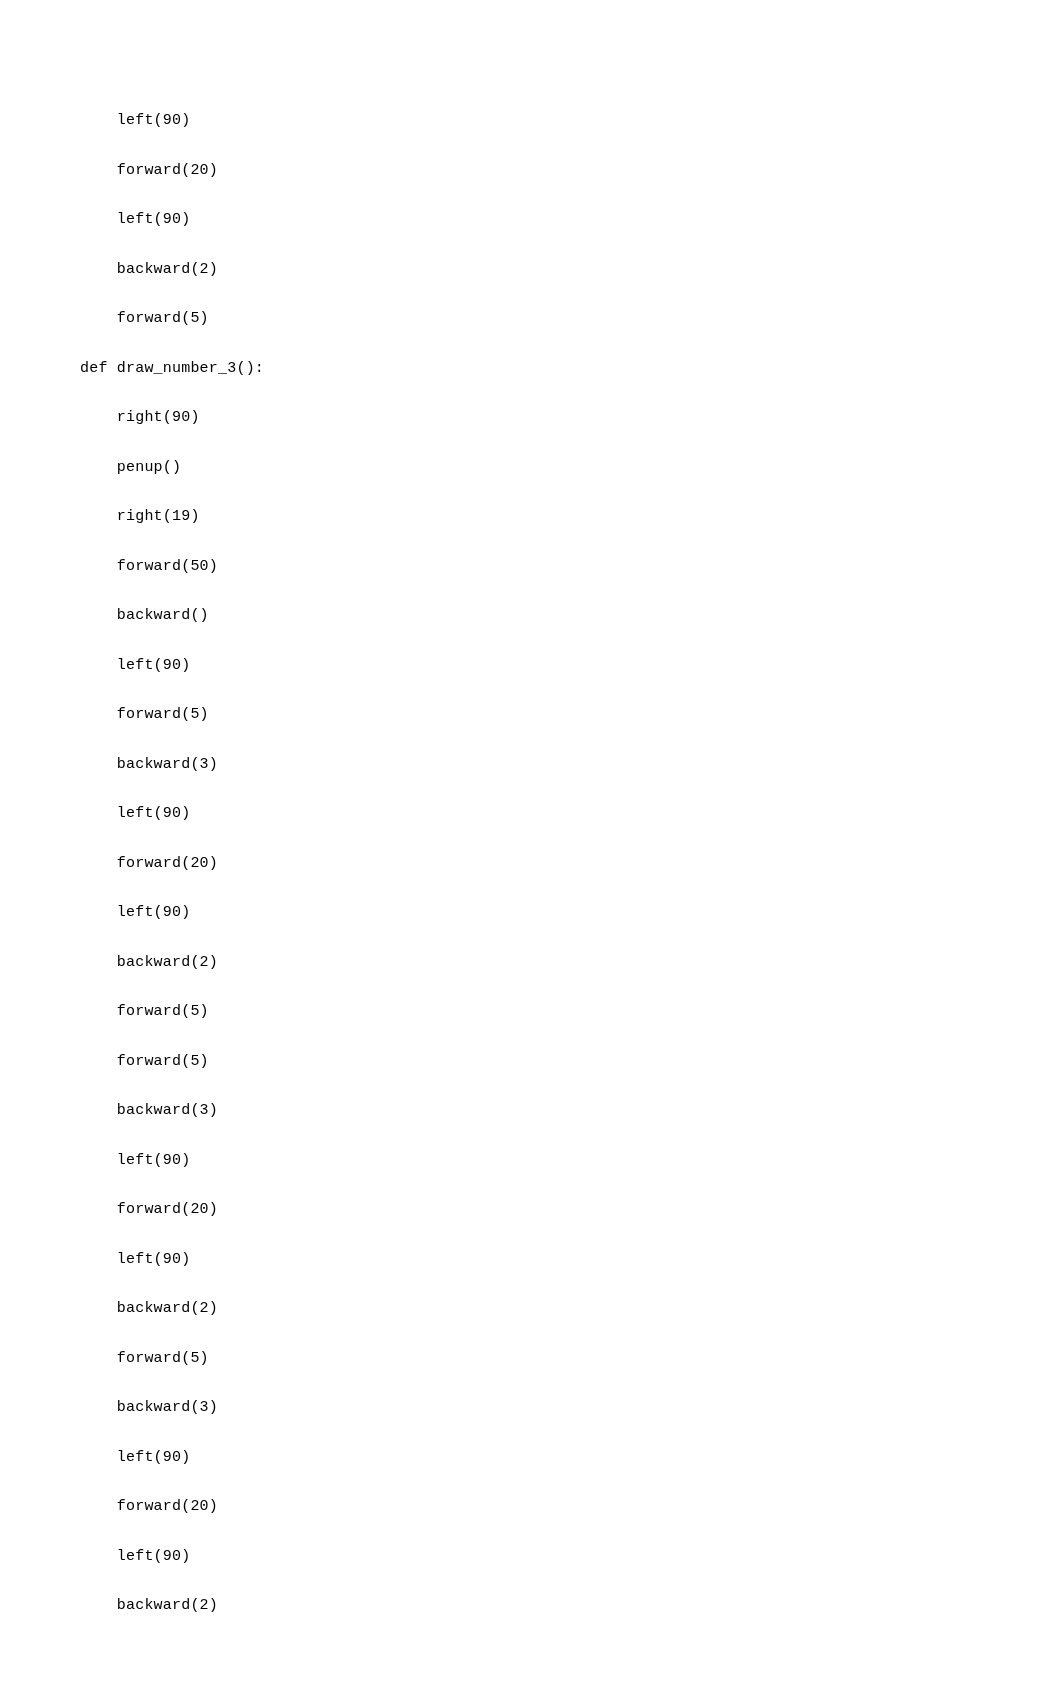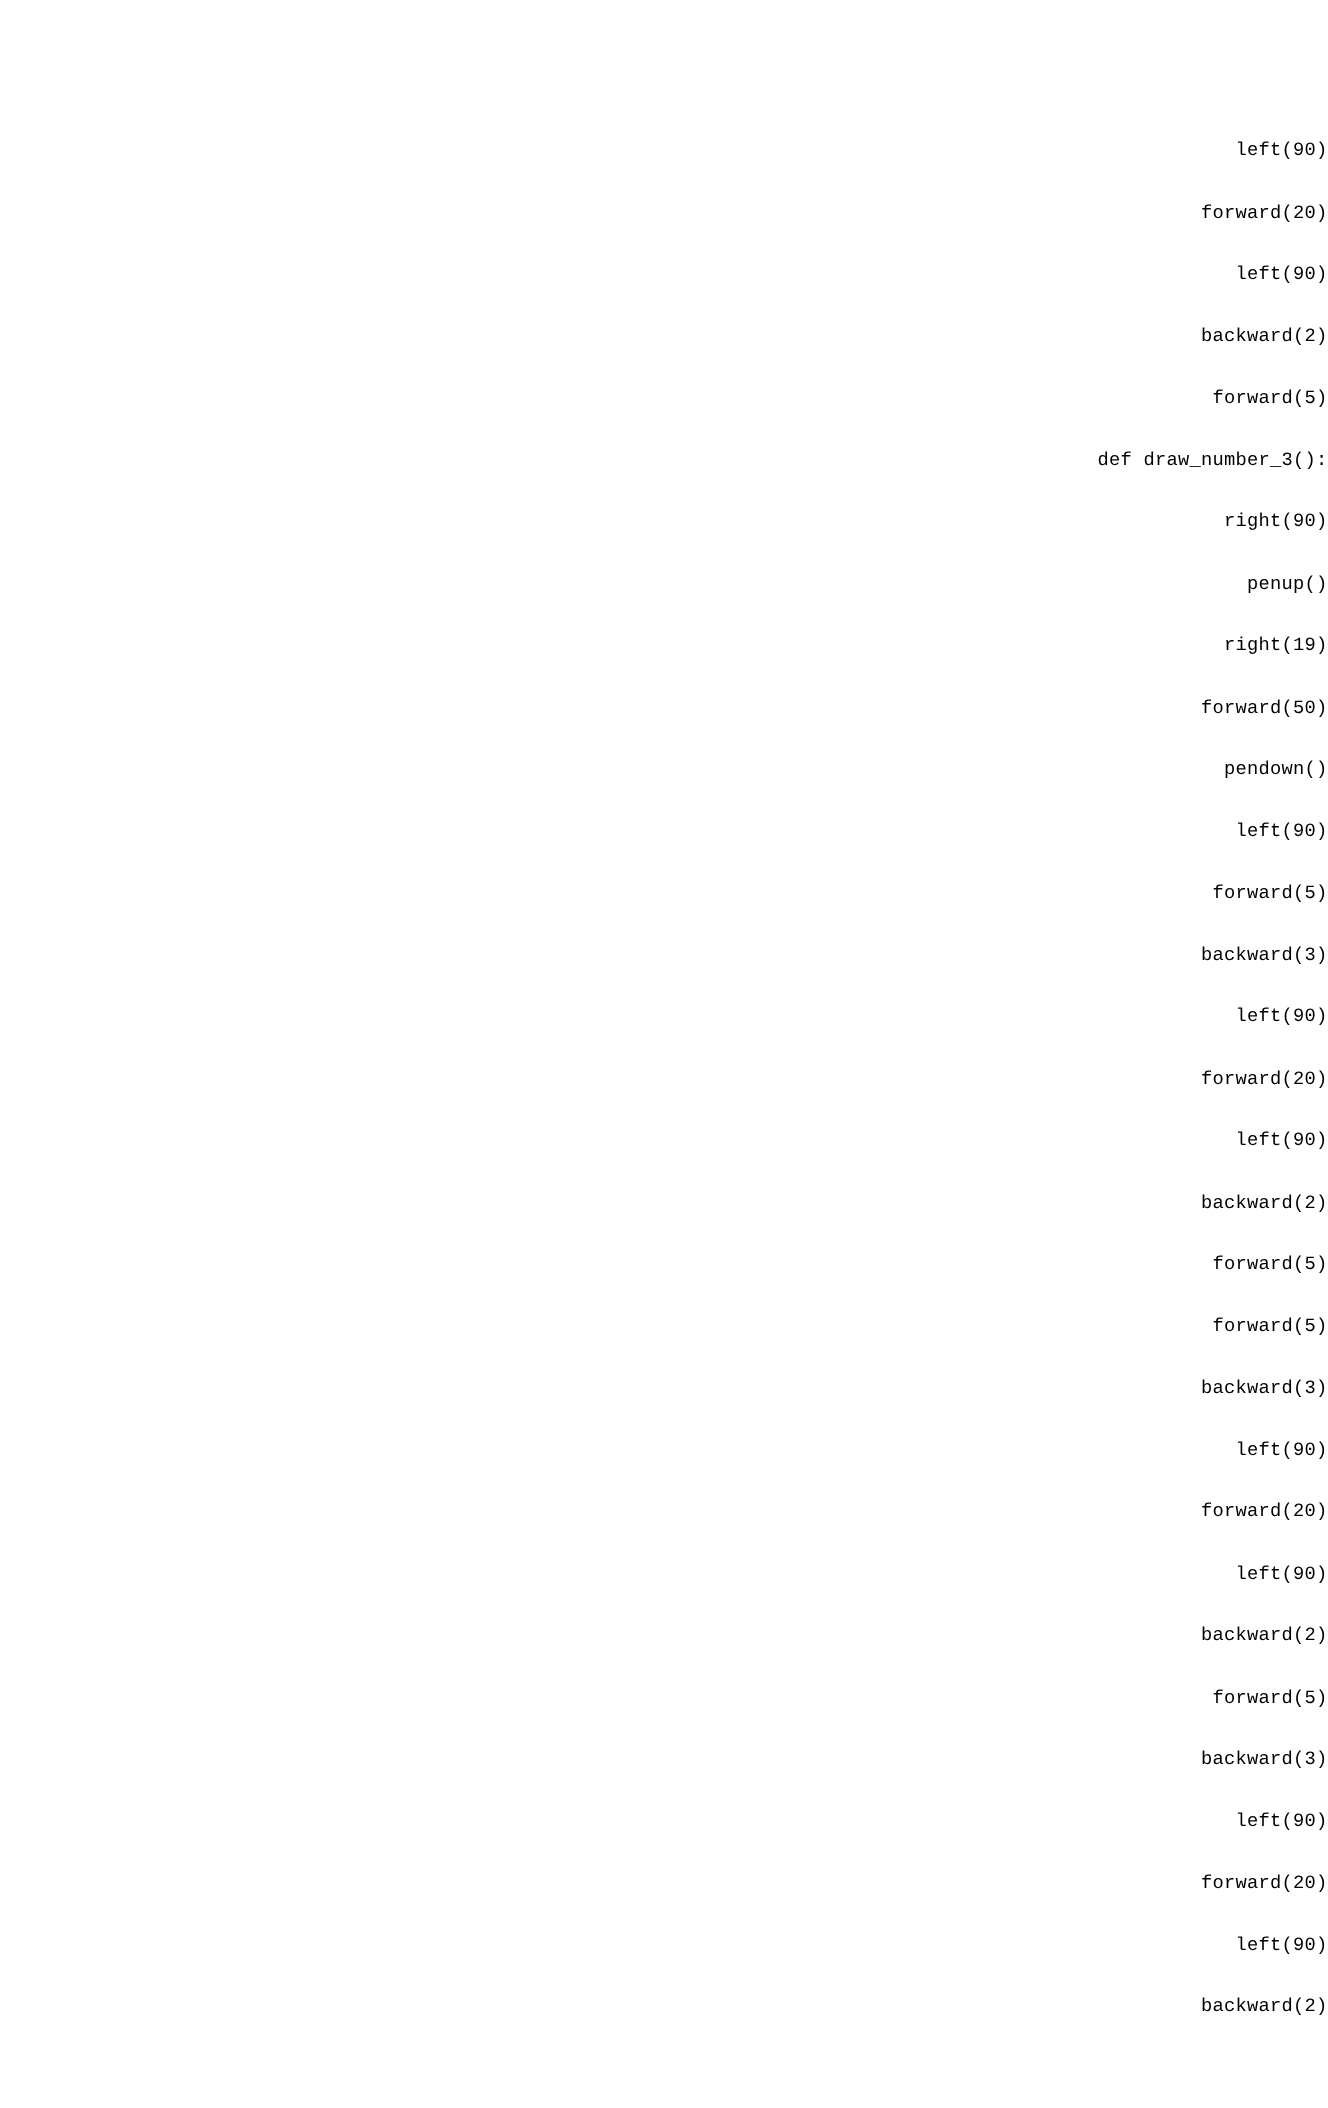--- a/index.html
+++ b/index.html
@@ -19,42 +19,41 @@
     }
     .page {
       padding: 80px 0 0 80px;
     }
     .code-block {
       white-space: pre;
       letter-spacing: 0.2px;
     }
     .code-line {
       display: block;
-      text-align: right;
     }
     .def-kw {
       padding-left: 0;
     }
   </style>
 </head>
 <body>
 
 <div class="page">
   <div class="code-block">
     <span class="code-line">    left(90)</span>
     <span class="code-line">    forward(20)</span>
     <span class="code-line">    left(90)</span>
     <span class="code-line">    backward(2)</span>
     <span class="code-line">    forward(5)</span>
     <span class="code-line def-kw">def draw_number_3():</span>
     <span class="code-line">    right(90)</span>
     <span class="code-line">    penup()</span>
     <span class="code-line">    right(19)</span>
     <span class="code-line">    forward(50)</span>
-    <span class="code-line">    pendown()</span>
+    <span class="code-line">    backward()</span>
     <span class="code-line">    left(90)</span>
     <span class="code-line">    forward(5)</span>
     <span class="code-line">    backward(3)</span>
     <span class="code-line">    left(90)</span>
     <span class="code-line">    forward(20)</span>
     <span class="code-line">    left(90)</span>
     <span class="code-line">    backward(2)</span>
     <span class="code-line">    forward(5)</span>
     <span class="code-line">    forward(5)</span>
     <span class="code-line">    backward(3)</span>

